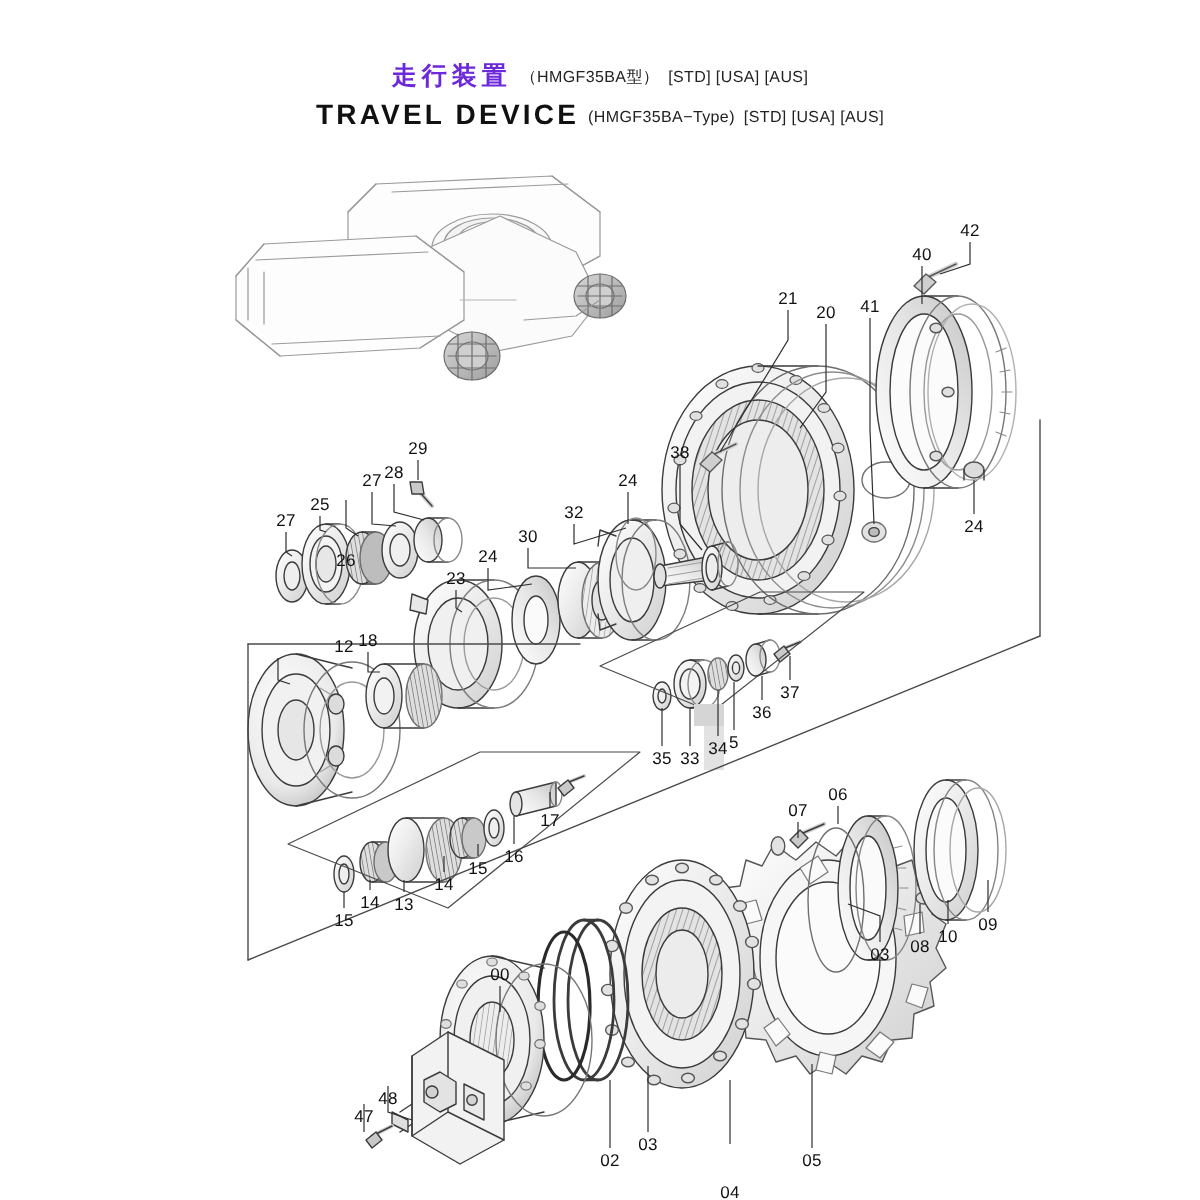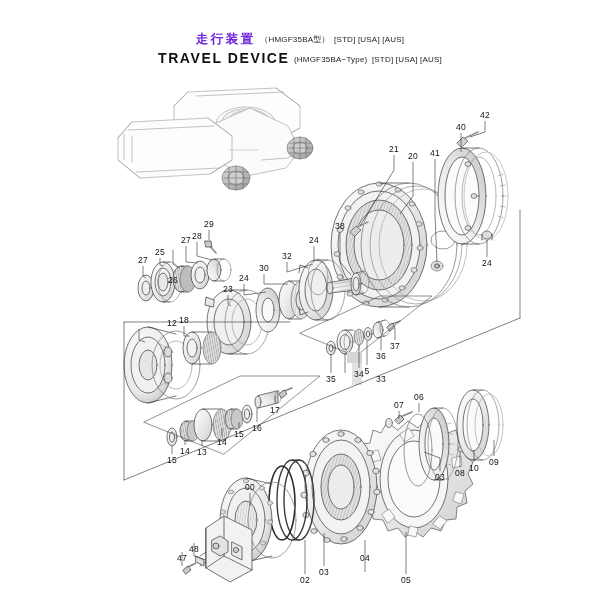--- a/index.html
+++ b/index.html
@@ -611,21 +611,21 @@
       <span class="t-en-main">TRAVEL  DEVICE</span>
       <span class="t-en-model">(HMGF35BA−Type)</span>
       <span class="t-mkt">[STD] [USA] [AUS]</span>
     </div>
   </div>
 
   <div id="callout-layer">
       <div class="callout" style="left: 250px; top: 487px;">00</div>
       <div class="callout" style="left: 305px; top: 580px;">02</div>
       <div class="callout" style="left: 324px; top: 572px;">03</div>
-      <div class="callout" style="left: 365px; top: 558px;">04</div>
+      <div class="callout" style="left: 365px; top: 596px;">04</div>
       <div class="callout" style="left: 406px; top: 580px;">05</div>
       <div class="callout" style="left: 419px; top: 397px;">06</div>
       <div class="callout" style="left: 399px; top: 405px;">07</div>
       <div class="callout" style="left: 460px; top: 473px;">08</div>
       <div class="callout" style="left: 440px; top: 477px;">03</div>
       <div class="callout" style="left: 494px; top: 462px;">09</div>
       <div class="callout" style="left: 474px; top: 468px;">10</div>
       <div class="callout" style="left: 139px; top: 323px; margin-left: 33px;">12</div>
       <div class="callout" style="left: 202px; top: 452px;">13</div>
       <div class="callout" style="left: 185px; top: 451px;">14</div>
@@ -641,21 +641,21 @@
       <div class="callout" style="left: 244px; top: 278px;">24</div>
       <div class="callout" style="left: 314px; top: 240px;">24</div>
       <div class="callout" style="left: 160px; top: 252px;">25</div>
       <div class="callout" style="left: 173px; top: 244px; margin-top: 36px;">26</div>
       <div class="callout" style="left: 143px; top: 260px;">27</div>
       <div class="callout" style="left: 186px; top: 240px;">27</div>
       <div class="callout" style="left: 197px; top: 236px;">28</div>
       <div class="callout" style="left: 209px; top: 224px;">29</div>
       <div class="callout" style="left: 264px; top: 268px;">30</div>
       <div class="callout" style="left: 287px; top: 256px;">32</div>
-      <div class="callout" style="left: 345px; top: 379px; margin-left: 36px;">33</div>
+      <div class="callout" style="left: 345px; top: 379px;">33</div>
       <div class="callout" style="left: 359px; top: 374px;">34</div>
       <div class="callout" style="left: 367px; top: 371px;">5</div>
       <div class="callout" style="left: 331px; top: 379px;">35</div>
       <div class="callout" style="left: 381px; top: 356px;">36</div>
       <div class="callout" style="left: 395px; top: 346px;">37</div>
       <div class="callout" style="left: 340px; top: 226px;">38</div>
       <div class="callout" style="left: 461px; top: 127px;">40</div>
       <div class="callout" style="left: 435px; top: 153px;">41</div>
       <div class="callout" style="left: 485px; top: 115px;">42</div>
       <div class="callout" style="left: 487px; top: 263px;">24</div>

